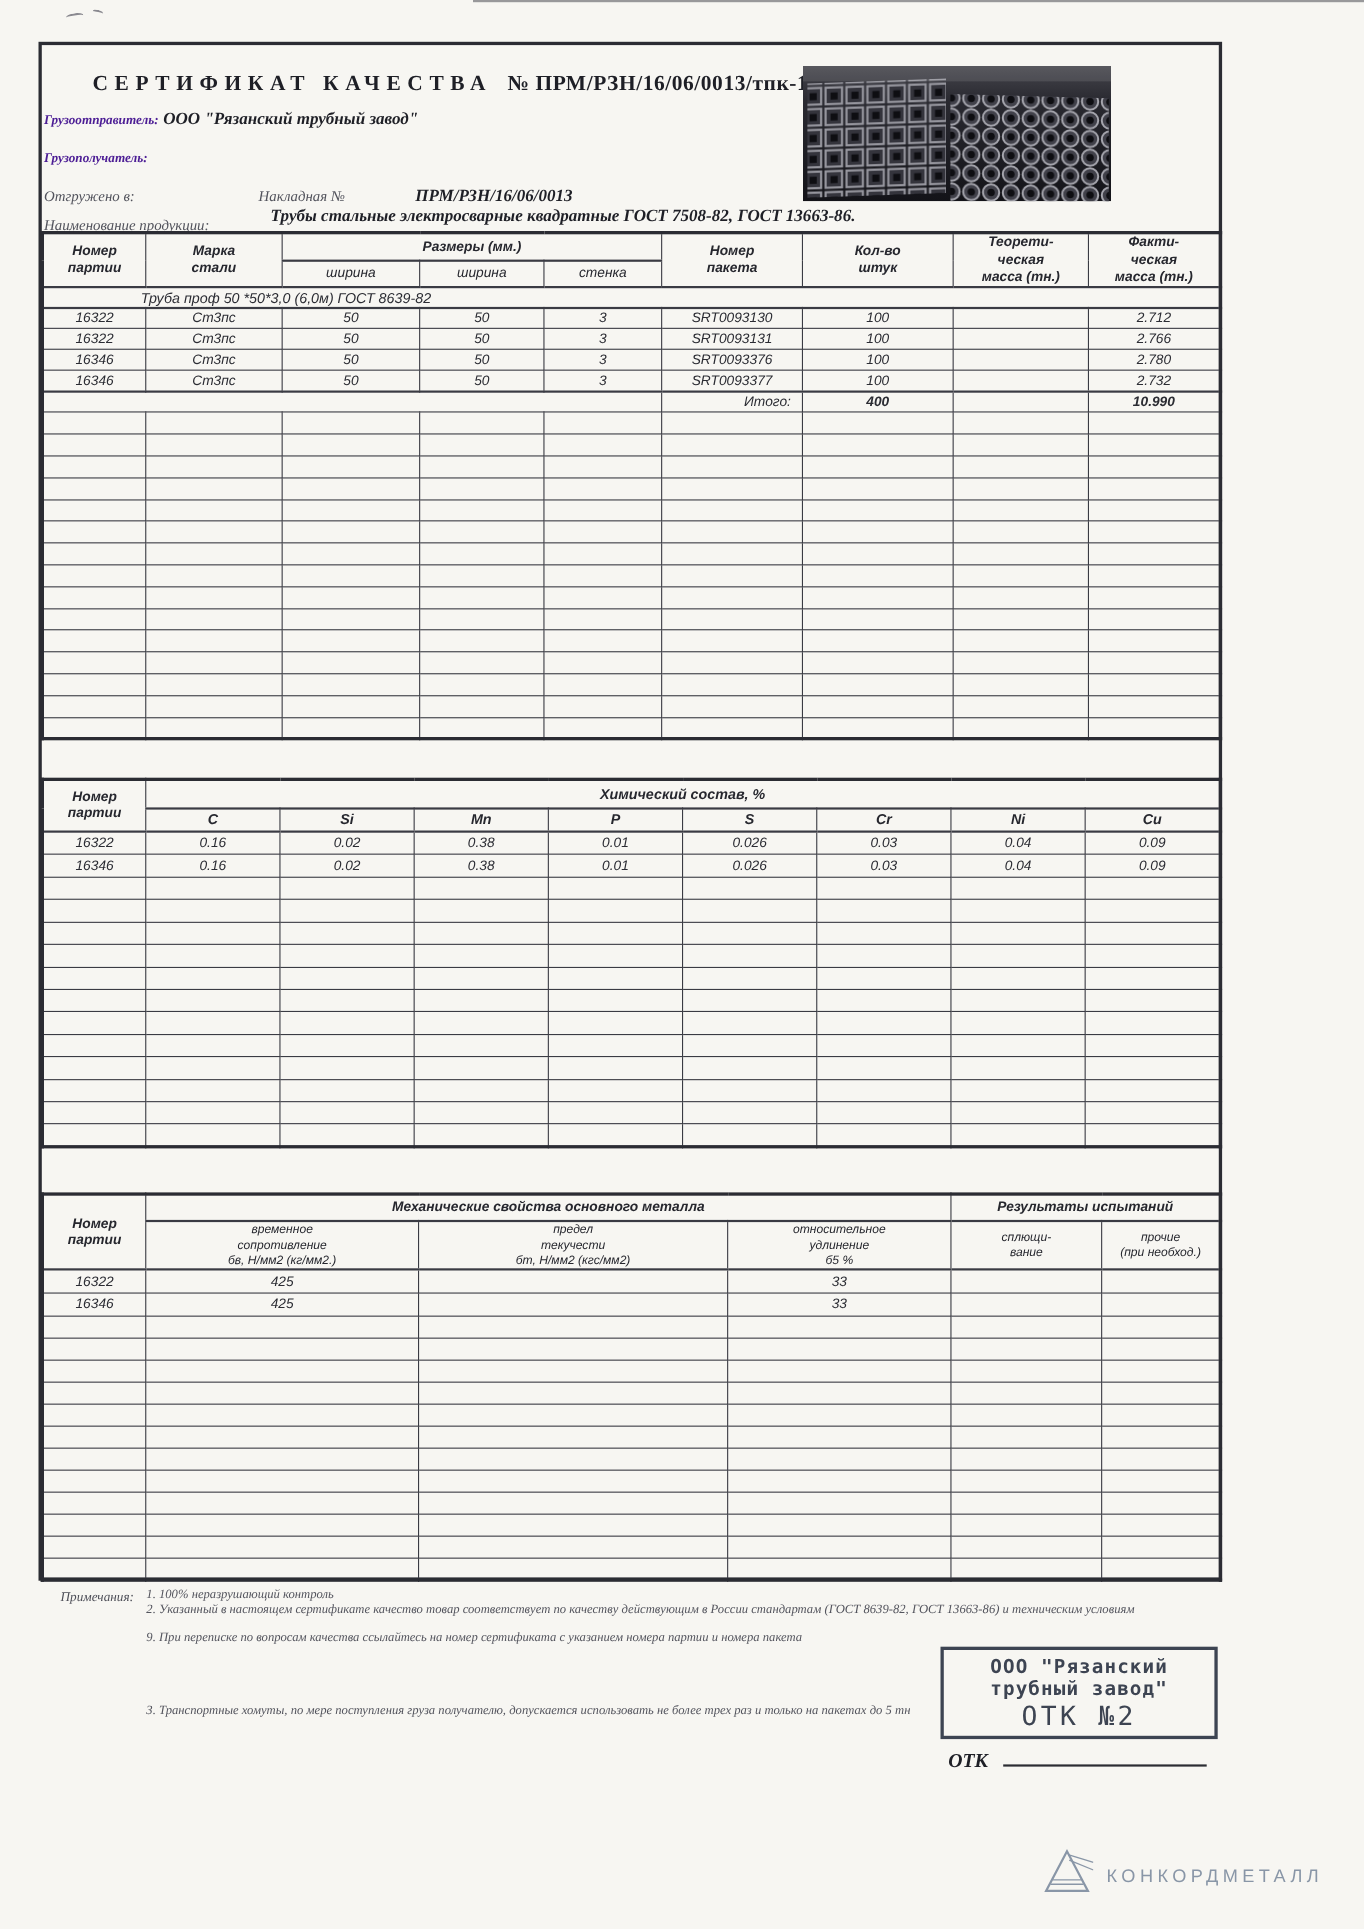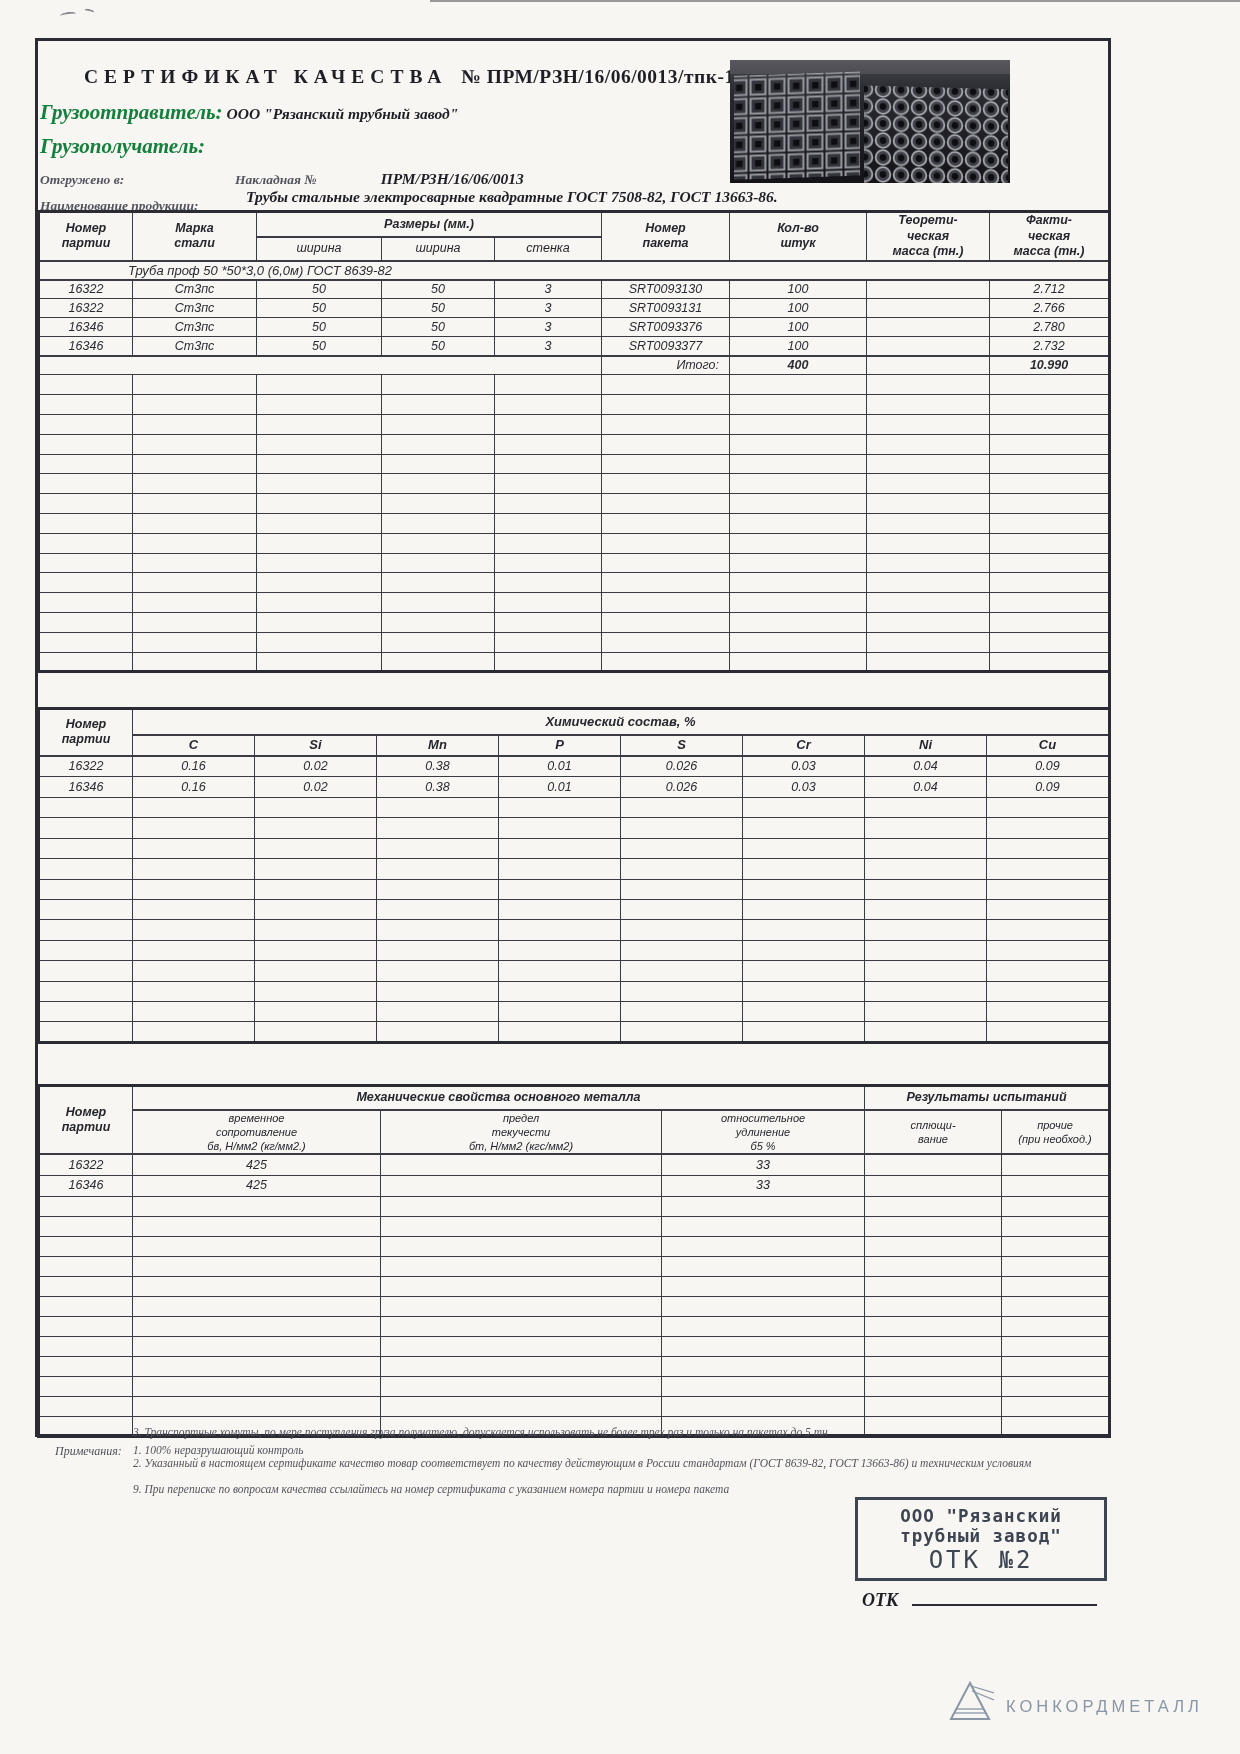--- a/index.html
+++ b/index.html
@@ -13,22 +13,22 @@
   .sq1{top:12px;left:60px;width:16px;height:6px;transform:rotate(-8deg);}
   .sq2{top:9px;left:84px;width:10px;height:5px;transform:rotate(14deg);}
 
   .doc-border{position:absolute;left:35px;top:38px;width:1076px;height:1399px;border:3px solid #2b2c33;}
 
   
   .title{position:absolute;left:84px;top:66px;white-space:nowrap;color:#1e1f26;}
   .title .t-main{font-weight:bold;font-size:19.5px;letter-spacing:6px;margin-right:10px;}
   .title .t-rest{font-weight:bold;font-size:19.5px;letter-spacing:.5px;}
   .fline{position:absolute;white-space:nowrap;}
-  .lbl-bold{font-style:italic;font-weight:bold;font-size:21px;color:#15803d;}
-  .lbl-faded{font-style:italic;font-size:13.5px;color:#52535c;font-weight:bold;}
+  .lbl-bold{font-style:italic;font-weight:bold;font-size:12px;color:#4c1d95;}
+  .lbl-faded{font-style:italic;font-size:13.5px;color:#52535c;}
   .val-bold{font-style:italic;font-weight:bold;font-size:15.5px;color:#1e1f26;}
 
   
   .photo{position:absolute;left:730px;top:60px;}
 
   
   .doc-table{position:absolute;border-collapse:collapse;table-layout:fixed;border:3px solid #2b2c33;}
   .doc-table th,.doc-table td{border:1.5px solid #3a3b43;padding:0 2px;overflow:hidden;}
   .doc-table th{font:italic 600 12.5px/1.25 "Liberation Sans",sans-serif;color:#26272e;text-align:center;vertical-align:middle;}
   .doc-table td{font:italic 400 12.5px/1.2 "Liberation Sans",sans-serif;color:#2b2c33;text-align:center;vertical-align:middle;}
@@ -719,21 +719,21 @@
           <td data-name="empty-cell"></td>
           <td data-name="empty-cell"></td>
           <td data-name="empty-cell"></td>
         </tr>
       </tbody>
   </table>
 
   <div class="notes-label" data-name="notes-label">Примечания:</div>
   <div class="note-item" style="top:1444px;text-align:center;" data-name="note-item-1">1. 100% неразрушающий контроль</div>
   <div class="note-item" style="top:1457px;" data-name="note-item-2">2. Указанный в настоящем сертификате качество товар соответствует по качеству действующим в России стандартам (ГОСТ 8639-82, ГОСТ 13663-86) и техническим условиям</div>
-  <div class="note-item" style="top:1426px;text-align:right;" data-name="note-item-3">3. Транспортные хомуты, по мере поступления груза получателю, допускается использовать не более трех раз и только на пакетах до 5 тн</div>
+  <div class="note-item" style="top:1549px;text-align:right;" data-name="note-item-3">3. Транспортные хомуты, по мере поступления груза получателю, допускается использовать не более трех раз и только на пакетах до 5 тн</div>
   <div class="note-item" style="top:1483px;" data-name="note-item-4">9. При переписке по вопросам качества ссылайтесь на номер сертификата с указанием номера партии и номера пакета</div>
 
   <div class="stamp" data-name="qc-stamp">
     <div class="s-line" data-name="stamp-line-1">ООО "Рязанский</div>
     <div class="s-line" data-name="stamp-line-2">трубный завод"</div>
     <div class="s-otk" data-name="stamp-otk-number">ОТК №2</div>
   </div>
 
   <div class="otk-line" data-name="otk-signature-line">
     <span class="otk-lbl" data-name="otk-label">ОТК</span><span class="sig-line" data-name="signature-underline"></span>

